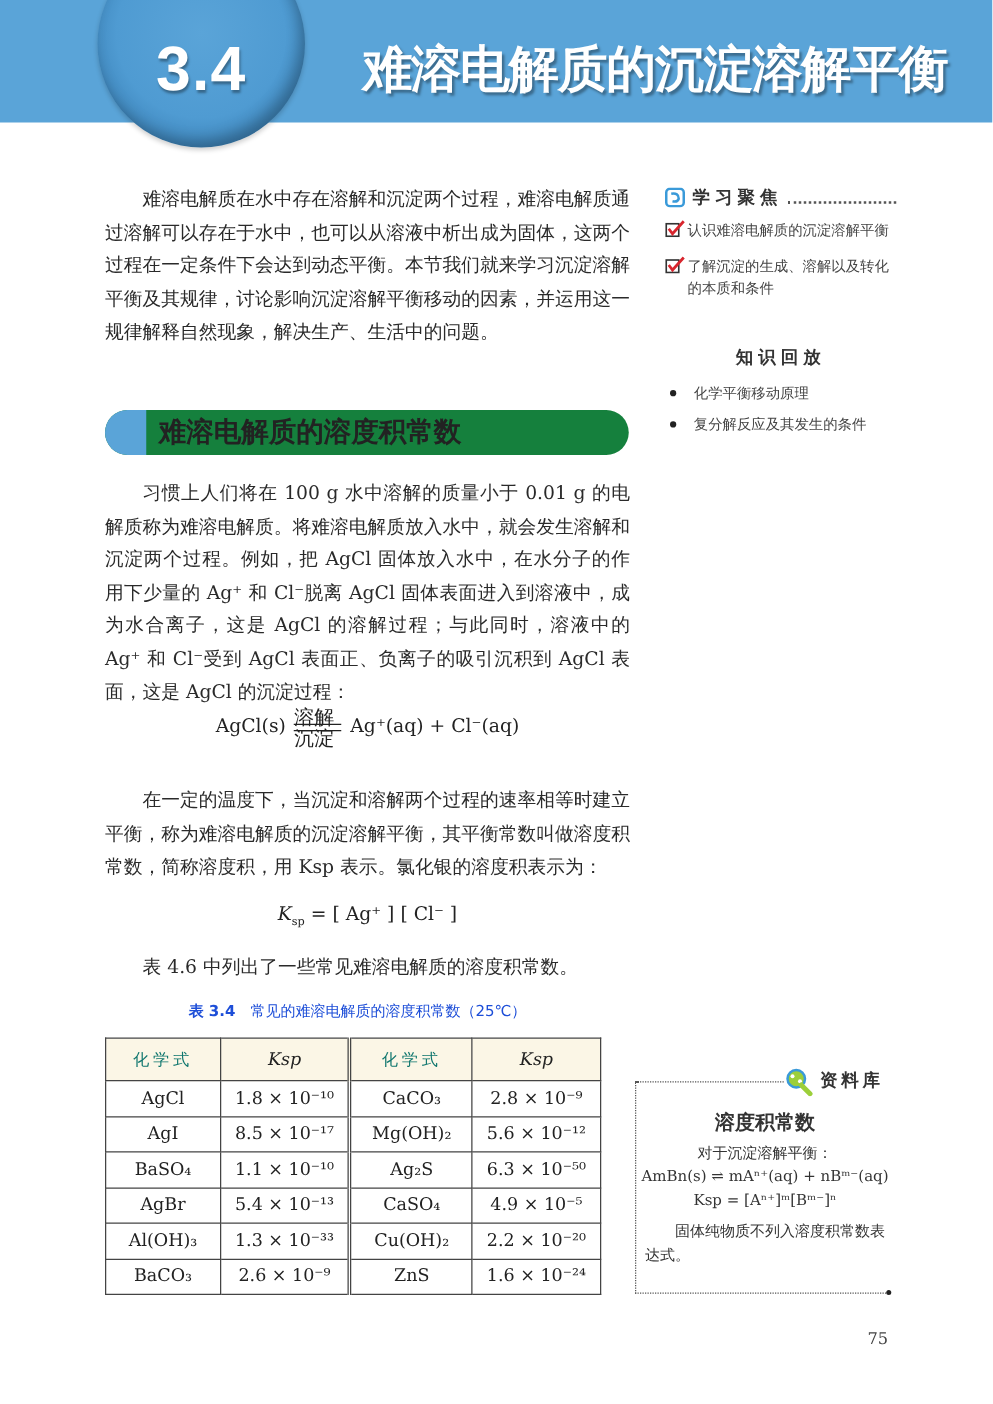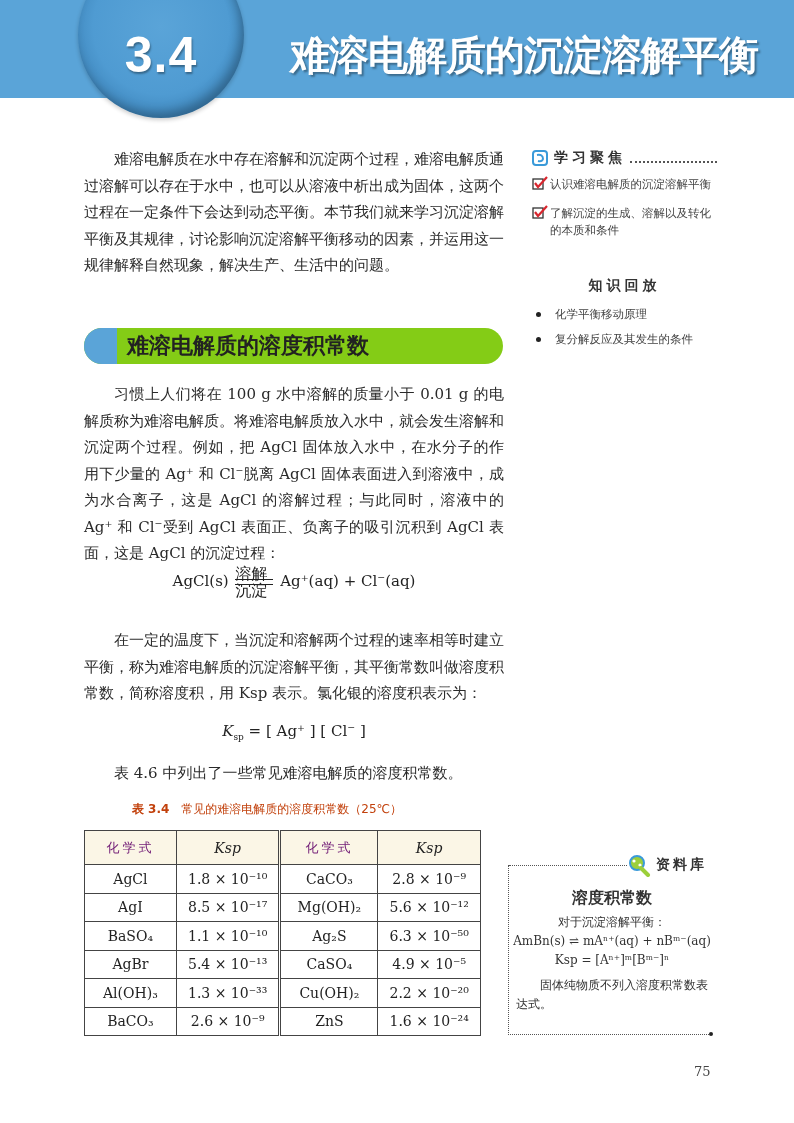--- a/index.html
+++ b/index.html
@@ -21,21 +21,21 @@
   }
   .chapter-title {
     position: absolute; left: 290px; top: 28px;
     font-family: "DejaVu Sans", sans-serif; font-weight: bold; font-size: 40px;
     color: #ffffff; letter-spacing: -1px;
     text-shadow: 2px 2px 2px rgba(0,0,0,0.35);
   }
   .para { font-size: 15px; line-height: 26.5px; text-align: justify; text-indent: 2em; color: #2a2a2a; }
   .section-heading {
     position: absolute; left: 84px; top: 328px; width: 419px; height: 36px;
-    background: #84cc16; border-radius: 18px; overflow: hidden;
+    background: #15803d; border-radius: 18px; overflow: hidden;
   }
   .section-heading .bar { position: absolute; left: 0; top: 0; width: 33px; height: 36px; background: #5aa4d8; }
   .section-heading .label {
     position: absolute; left: 43px; top: 3px; font-family: "DejaVu Sans", sans-serif;
     font-weight: bold; font-size: 22px; color: #222;
   }
 
   .p1 { position: absolute; left: 84px; top: 146px; width: 420px; }
   .p2 { position: absolute; left: 84px; top: 381px; width: 420px; }
   .eq1 { position: absolute; left: 84px; top: 568px; width: 420px; text-align: center; font-size: 15px; }
@@ -43,30 +43,30 @@
   .eq2 { position: absolute; left: 84px; top: 722px; width: 420px; text-align: center; font-size: 15px; }
   .p4 { position: absolute; left: 84px; top: 760px; width: 420px; }
 
   .arrow-stack { display: inline-block; vertical-align: middle; text-align: left; font-size: 16px; line-height: 11px; margin: 0 2px; }
   .arrow-stack .lines { display: block; width: 38px; height: 6px; border-top: 1px solid #222; border-bottom: 1px solid #222; position: relative; }
   .ksp i { font-style: italic; }
   sub, sup { font-size: 9px; }
 
   
   .table-caption {
-    position: absolute; left: 69px; top: 801px; width: 396px; text-align: center;
-    font-family: "DejaVu Sans", sans-serif; font-size: 12px; color: #c2410c;
+    position: absolute; left: 88px; top: 801px; width: 396px; text-align: center;
+    font-family: "DejaVu Sans", sans-serif; font-size: 12px; color: #1d4ed8;
   }
   .table-caption b { margin-right: 12px; }
   .ksp-table { position: absolute; left: 84px; top: 830px; width: 397px; border-collapse: collapse; }
   .ksp-table td, .ksp-table th {
     border: 1px solid #444; height: 28.5px; text-align: center; font-size: 14px; font-weight: normal; color: #222;
   }
   .ksp-table th { background: #fbf6e6; height: 34px; }
-  .ksp-table th.formula-hdr { font-family: "DejaVu Serif", serif; letter-spacing: 3px; font-size: 13px; color: #701a75; }
+  .ksp-table th.formula-hdr { font-family: "DejaVu Serif", serif; letter-spacing: 3px; font-size: 13px; color: #0f766e; }
   .ksp-table .gap { border-left: 3px double #444; }
 
   
   .side { position: absolute; left: 532px; top: 148px; width: 185px; font-family: "DejaVu Sans", sans-serif; }
   .side-head { display: flex; align-items: center; height: 20px; font-size: 14px; font-weight: bold; color: #333; letter-spacing: 4px; }
   .side-head .dots { flex: 1; border-bottom: 2px dotted #555; margin-left: 4px; height: 9px; }
   .focus-item { display: flex; margin-top: 8px; font-size: 11.5px; line-height: 17px; color: #444; }
   .focus-item .check { width: 18px; flex: none; }
   .review-head { margin-top: 38px; flex-direction: column; }
   .review-item { display: flex; align-items: center; margin-top: 10px; font-size: 11.5px; color: #444; }

